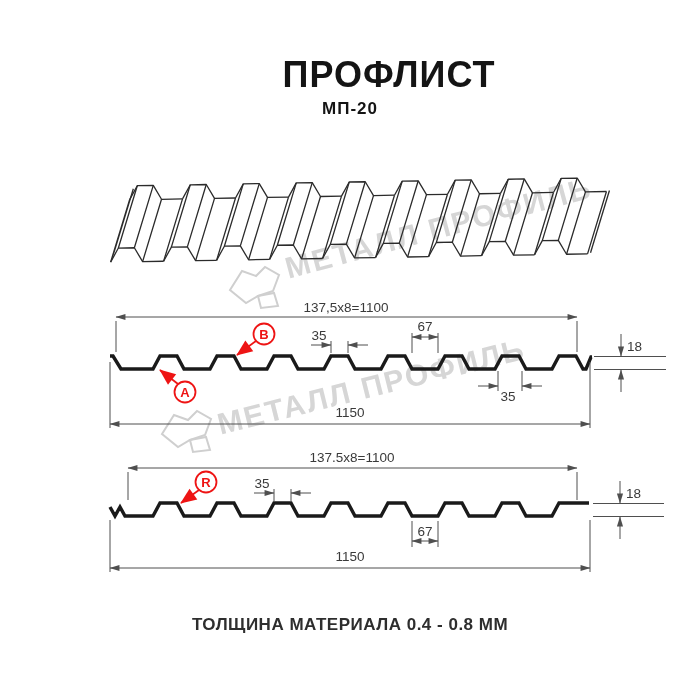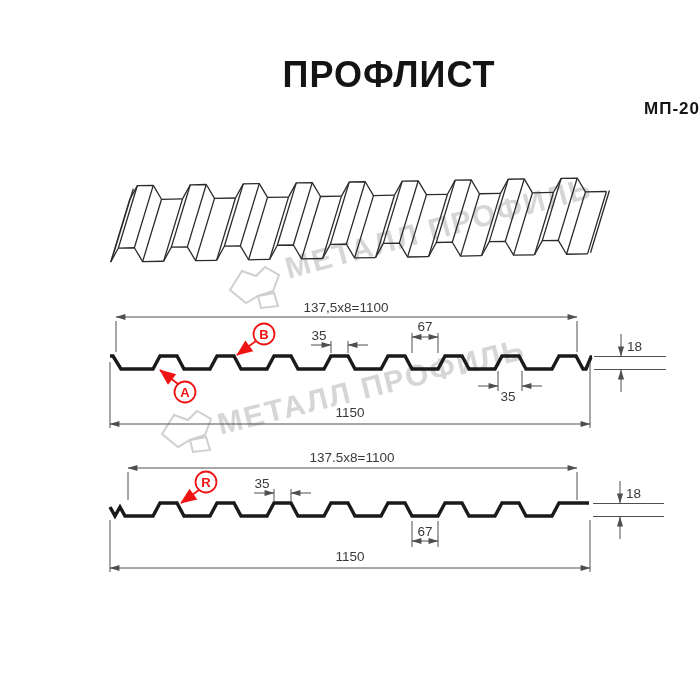--- a/index.html
+++ b/index.html
@@ -1,20 +1,20 @@
 <!DOCTYPE html>
 <html style="--line: #1a1a1a; --line3d: #2b2b2b; --dim: #4f4f4f; --dimtext: #3a3a3a; --accent: #ee1414; --watermark: #d6d6d6; --title: #141414;"><head>
 <meta charset="utf-8">
 <style>
   html,body{margin:0;padding:0;background:#fff;}
   .stage{position:relative;width:700px;height:700px;background:#fff;overflow:hidden;
          font-family:"Liberation Sans",sans-serif;}
   .title{position:absolute;left:0;top:54px;width:700px;text-align:center;
          font-size:36px;font-weight:800;letter-spacing:1px;color:var(--title);padding-left:39px;}
-  .subtitle{position:absolute;left:0;top:99px;width:700px;text-align:right;
+  .subtitle{position:absolute;left:0;top:99px;width:700px;text-align:center;
          font-size:17px;font-weight:700;letter-spacing:1px;color:var(--title);}
   .footer{position:absolute;left:0;top:615px;width:700px;text-align:center;
          font-size:17px;font-weight:600;letter-spacing:.5px;color:#2e2e2e;}
   .wm{position:absolute;z-index:1;}
   .wm-text{display:inline-block;font-size:30px;font-weight:700;letter-spacing:2px;
          white-space:nowrap;color:var(--watermark);}
   .wm1-text{transform:rotate(-15deg);transform-origin:left center;}
   .wm2-text{transform:rotate(-14deg);transform-origin:left center;}
   svg.draw{position:absolute;left:0;top:0;z-index:2;}
   .pf{stroke:var(--line);stroke-width:3.4;fill:none;stroke-linejoin:miter;}
@@ -153,13 +153,14 @@
       <text class="dtxt" x="350" y="561" text-anchor="middle">1150</text>
 
       <circle class="red" cx="206" cy="482" r="10.5"></circle>
       <text class="rtxt" x="206" y="486.5">R</text>
       <line class="red" x1="199" y1="490" x2="181" y2="503" stroke-width="1.4" marker-end="url(#arR)"></line>
     </g>
   </svg>
 
   <div class="title">ПРОФЛИСТ</div>
   <div class="subtitle">МП-20</div>
+  <div class="footer">ТОЛЩИНА МАТЕРИАЛА 0.4 - 0.8 ММ</div>
 </div>
 
 </body></html>

